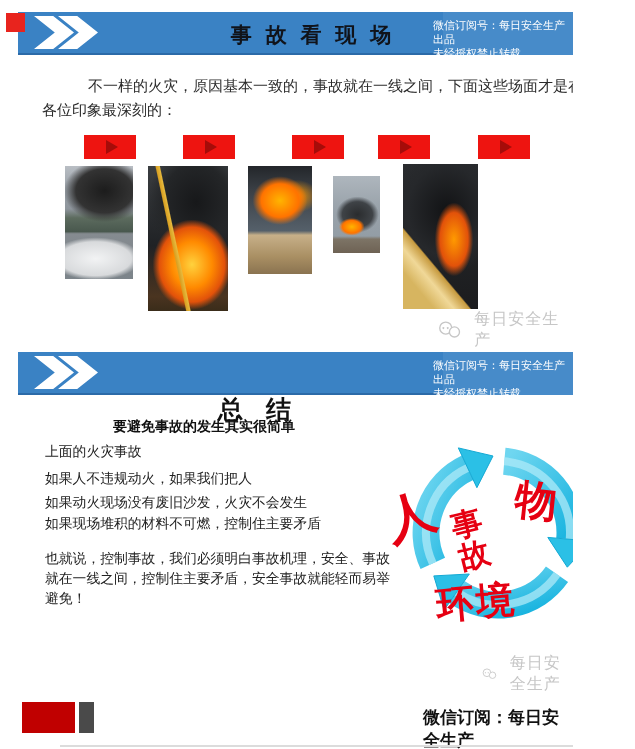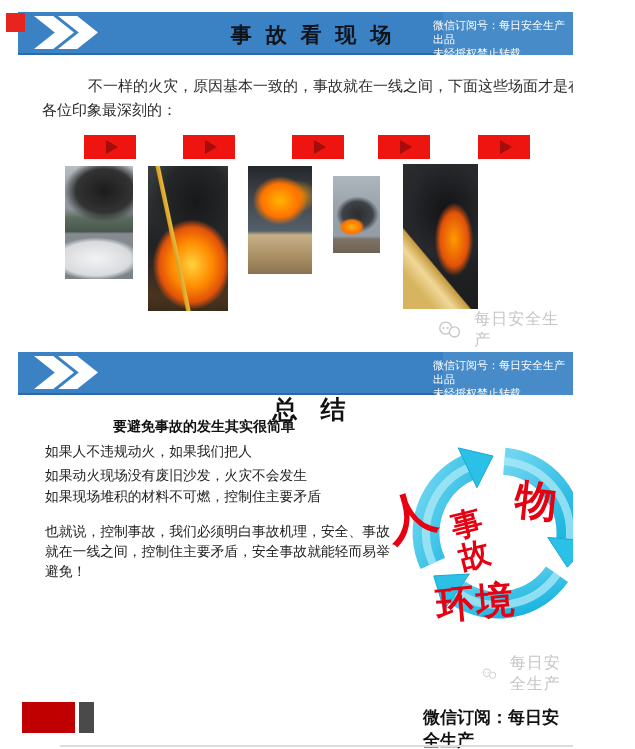--- a/index.html
+++ b/index.html
@@ -48,21 +48,21 @@
      linear-gradient(50deg,#d7b560 16%,#f0d898 26%,#c79b40 34%,rgba(0,0,0,0) 35%),
      radial-gradient(ellipse 24px 46px at 68% 52%,#ff9a00 0%,#e2520a 58%,rgba(226,82,10,0) 80%),
      radial-gradient(ellipse 65px 75px at 58% 32%,#121315 0%,#26282b 60%,rgba(38,40,43,0) 85%),
      linear-gradient(180deg,#2a2c2f 0%,#1b1c1e 100%);}
   
   .wm{position:absolute;display:flex;align-items:center;gap:13px;color:#c6c6c6;
       font-size:16px;letter-spacing:1px;}
   .wm svg{display:block;}
   .dk-square{position:absolute;background:#4a4a4a;}
   
-  .s2title{position:absolute;left:218px;top:385px;width:190px;text-align:center;
+  .s2title{position:absolute;left:218px;top:385px;width:190px;text-align:left;
            font-size:25px;font-weight:bold;letter-spacing:8px;color:#111;}
   .s2sub{position:absolute;left:113px;top:410px;font-size:14px;font-weight:bold;color:#111;}
   .s2body{position:absolute;left:45px;top:434px;width:352px;font-size:13.8px;
           line-height:20px;color:#222;}
   .p-gap-md{margin-bottom:9px;}  .p-gap-lg{margin-bottom:15px;}
   .p-gap-sm{margin-bottom:7px;}  .p-gap-xs{margin-bottom:4px;}
   .p-gap-none{margin-bottom:1px;}
   .diagram{position:absolute;left:368px;top:413px;width:262px;height:232px;}
   
   .f-red-lg{position:absolute;left:22px;top:694px;width:53px;height:31px;background:#c00000;}
@@ -129,20 +129,21 @@
   <span class="chev c2" style="top:348px;left:58px;"></span>
   <div class="hchan" style="top:350px;">
     <div>微信订阅号：每日安全生产出品</div>
     <div>未经授权禁止转载</div>
   </div>
 
   <div class="s2title">总 结</div>
   <div class="s2sub">要避免事故的发生其实很简单</div>
 
   <div class="s2body">
+    <div class="p-gap-sm">上面的火灾事故</div>
     <div class="p-gap-xs">如果人不违规动火，如果我们把人</div>
     <div class="p-gap-none">如果动火现场没有废旧沙发，火灾不会发生</div>
     <div class="p-gap-lg">如果现场堆积的材料不可燃，控制住主要矛盾</div>
     <div class="p-gap-none">也就说，控制事故，我们必须明白事故机理，安全、事故就在一线之间，控制住主要矛盾，安全事故就能轻而易举避免！</div>
   </div>
 
   <div class="diagram">
     <svg width="262" height="232" viewBox="0 0 262 232">
       <defs>
         <linearGradient id="cy" x1="0" y1="0" x2="1" y2="1">

